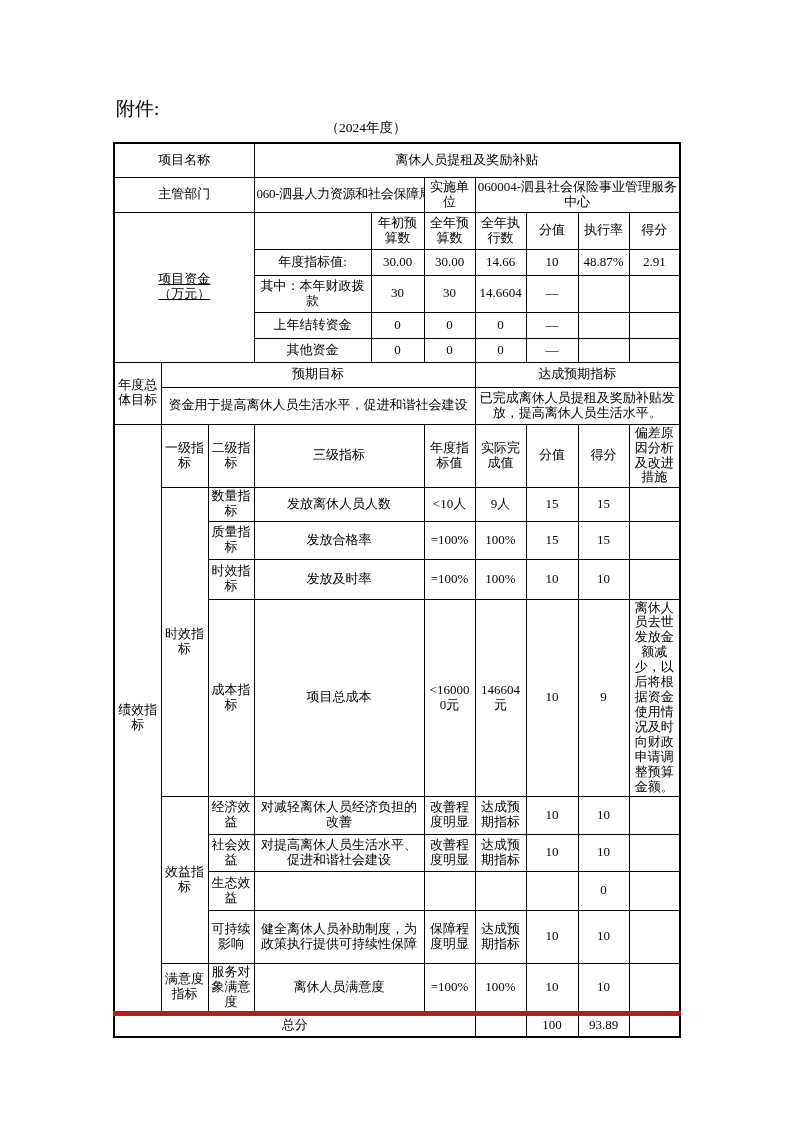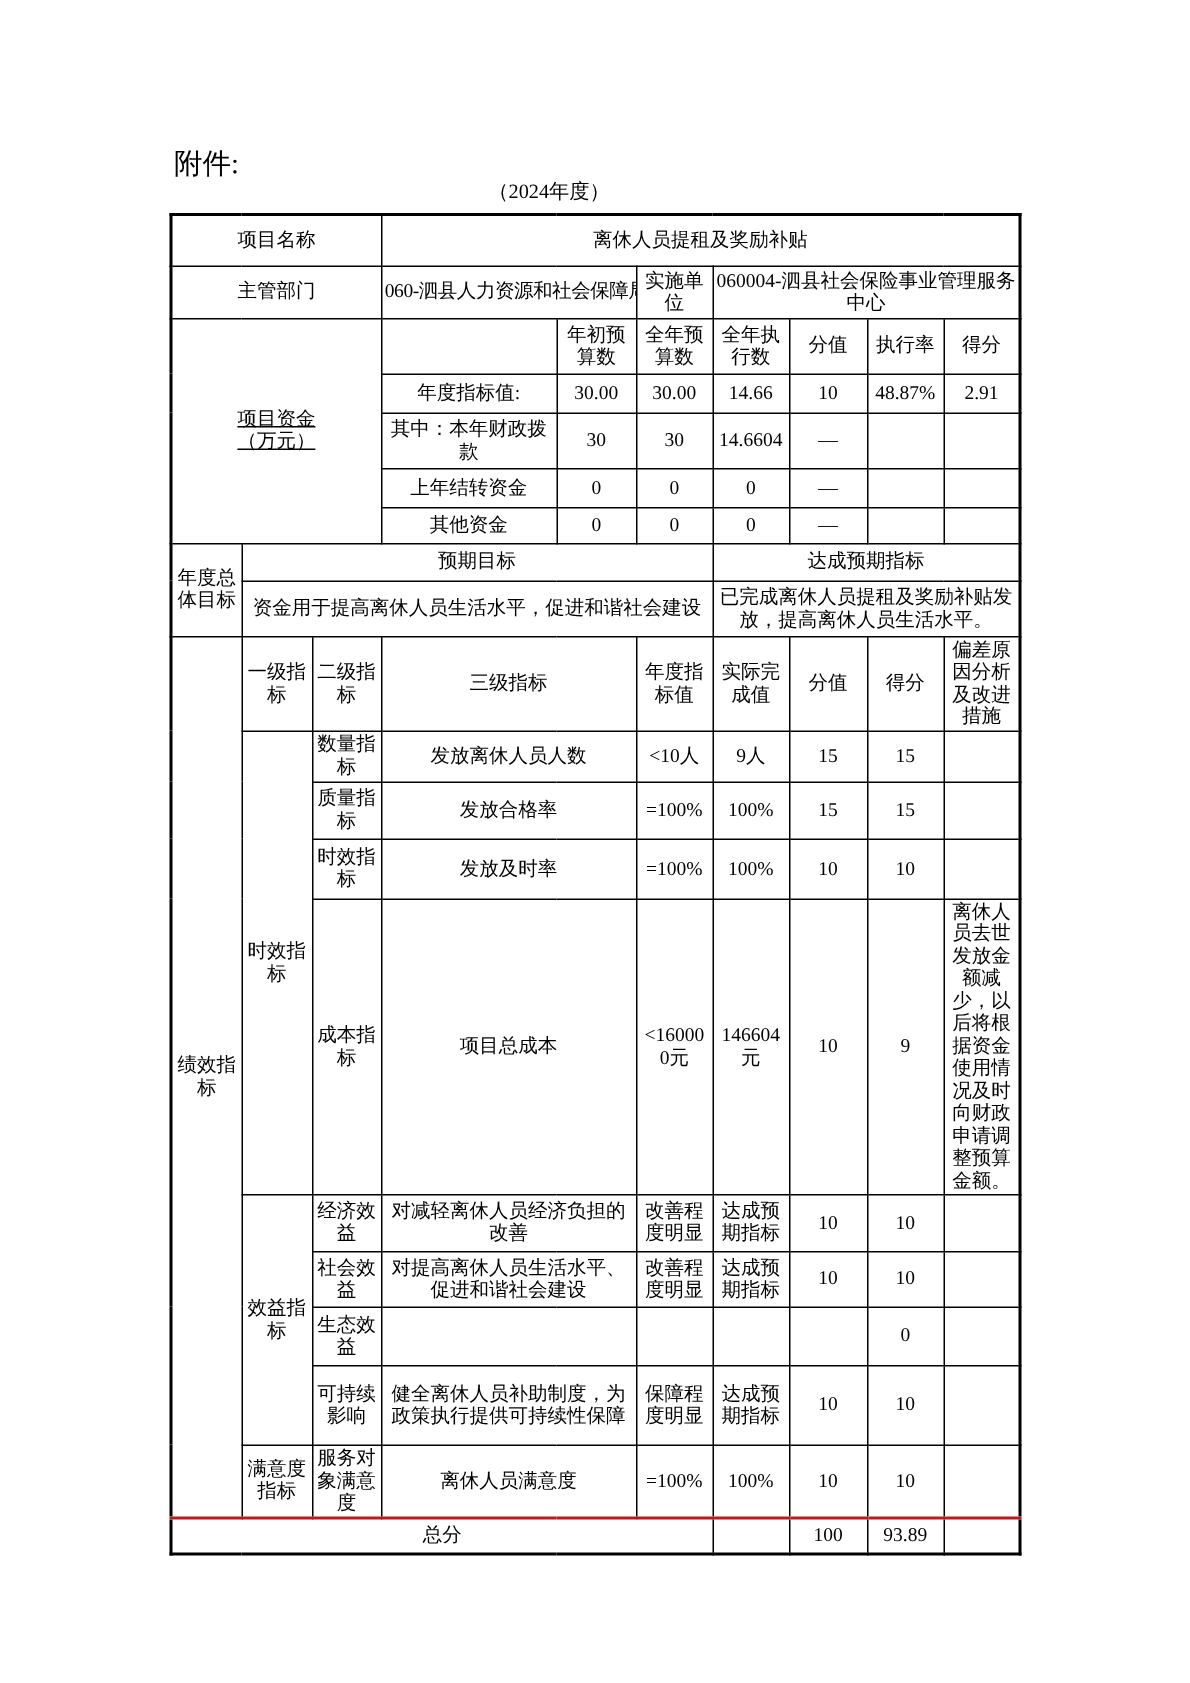--- a/index.html
+++ b/index.html
@@ -35,21 +35,21 @@
     vertical-align: middle;
     padding: 1px 2px;
     word-break: break-all;
     overflow: hidden;
   }
   td.al { text-align: left; padding-left: 4px; }
   td.pre { white-space: pre-line; text-decoration: underline; }
   td.dept { font-size: 12px; letter-spacing: -0.3px; white-space: nowrap; }
   td.goalExp { padding: 0 10px; }
   td.dev { text-align: left; line-height: 1.08; padding: 0 1px; margin-left: 28px; }
-  tr.total-row td { border-top: 2px solid #b91c1c; }
+  tr.total-row td { border-top: 5px solid #b91c1c; }
 </style>
 </head>
 <body>
 
 <div class="attachment">附件:</div>
 <div class="year-title">（2024年度）</div>
 
 <table class="main">
   <colgroup>
     <col style="width:47px">

